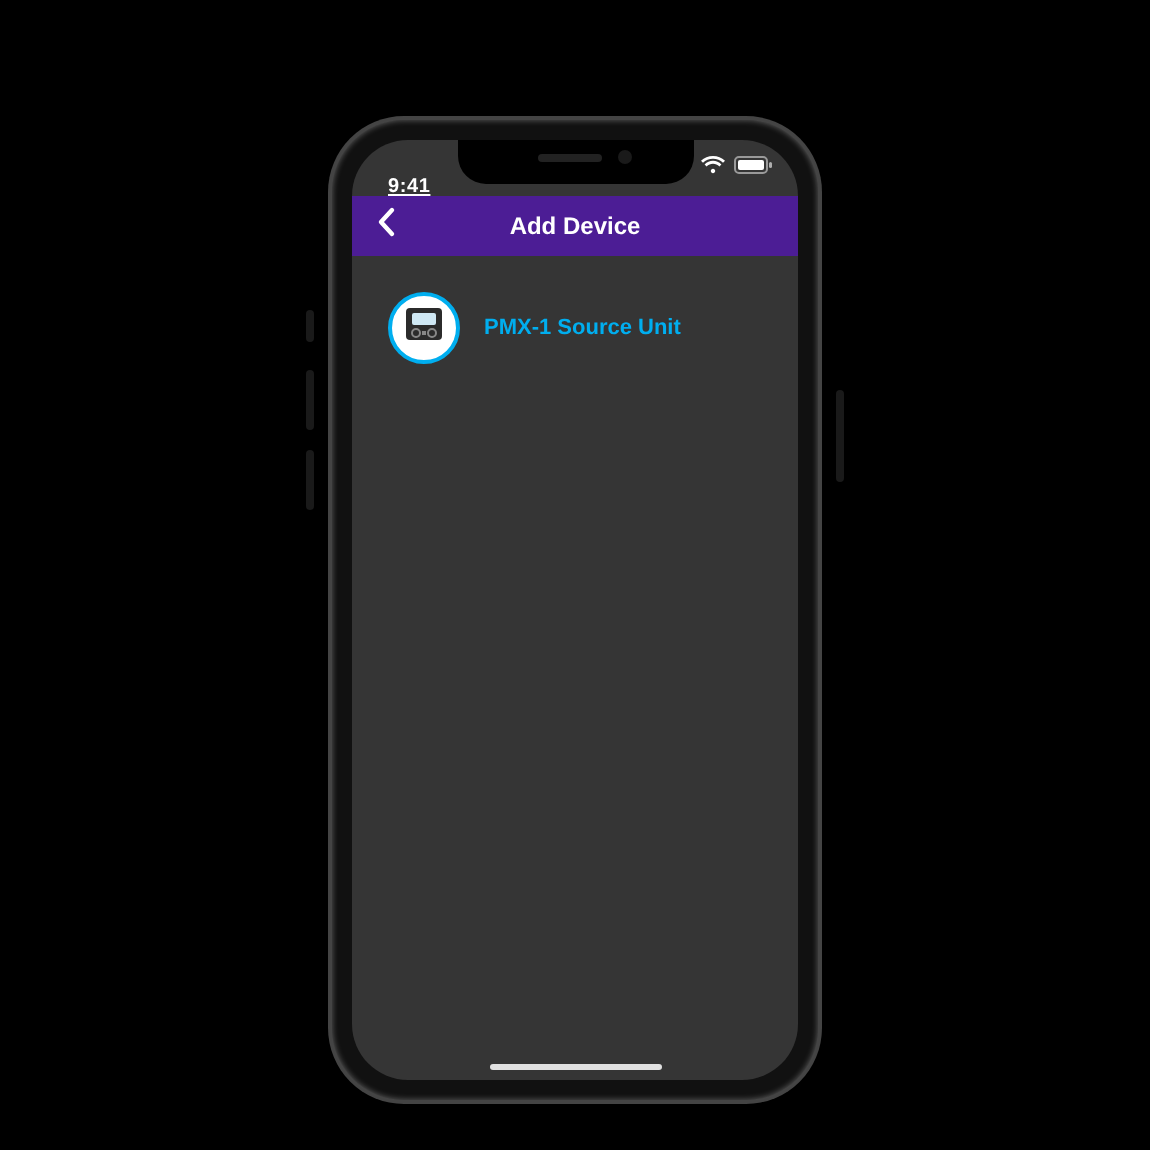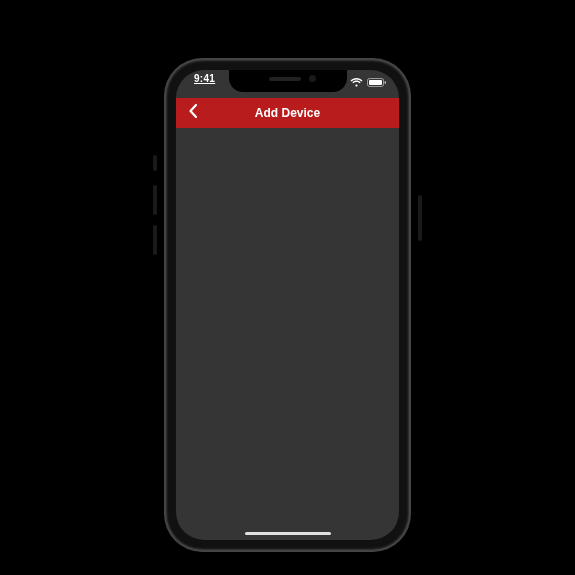--- a/index.html
+++ b/index.html
@@ -88,39 +88,39 @@
   .statusbar {
     position: relative;
     height: 28px;
     color: #fff;
     font-size: 10px;
     font-weight: 600;
   }
   .sb-time {
     position: absolute;
     left: 18px;
-    top: 3px;
+    top: 18px;
     letter-spacing: 0.3px;
     text-decoration: underline;
   }
   .sb-right {
     position: absolute;
     right: 12px;
     top: 8px;
     display: flex;
     align-items: center;
     gap: 4px;
   }
   .sb-right svg { display: block; }
 
   
   .navbar {
     position: relative;
     height: 30px;
-    background: #b91c1c;
+    background: #4c1d95;
     display: flex;
     align-items: center;
     justify-content: center;
     color: #fff;
   }
   .nav-title {
     font-size: 12px;
     font-weight: 700;
   }
   .nav-back {
@@ -222,19 +222,33 @@
           <svg width="11" height="16" viewBox="0 0 11 16">
             <polyline points="8,2 2.5,8 8,14" fill="none" stroke="#fff" stroke-width="2.2" stroke-linecap="round" stroke-linejoin="round"></polyline>
           </svg>
         </span>
       </div>
       <span class="nav-title">Add Device</span>
     </div>
 
     <div class="content">
 
+      <div class="device-row">
+        <span class="device-icon-wrap">
+          <span>
+            <svg width="24" height="24" viewBox="0 0 24 24">
+              <rect x="3" y="4" width="18" height="16" rx="2" fill="#2b2b2b"></rect>
+              <rect x="6" y="6.5" width="12" height="6" rx="1" fill="#cfe8f4"></rect>
+              <circle cx="8" cy="16.5" r="2" fill="none" stroke="#888" stroke-width="1"></circle>
+              <circle cx="16" cy="16.5" r="2" fill="none" stroke="#888" stroke-width="1"></circle>
+              <rect x="11" y="15.5" width="2" height="2" fill="#888"></rect>
+            </svg>
+          </span>
+        </span>
+        <span class="device-label">PMX-1 Source Unit</span>
+      </div>
 
 
     </div>
 
     <div class="home-indicator"></div>
   </div>
 </div>
 
 </body></html>

